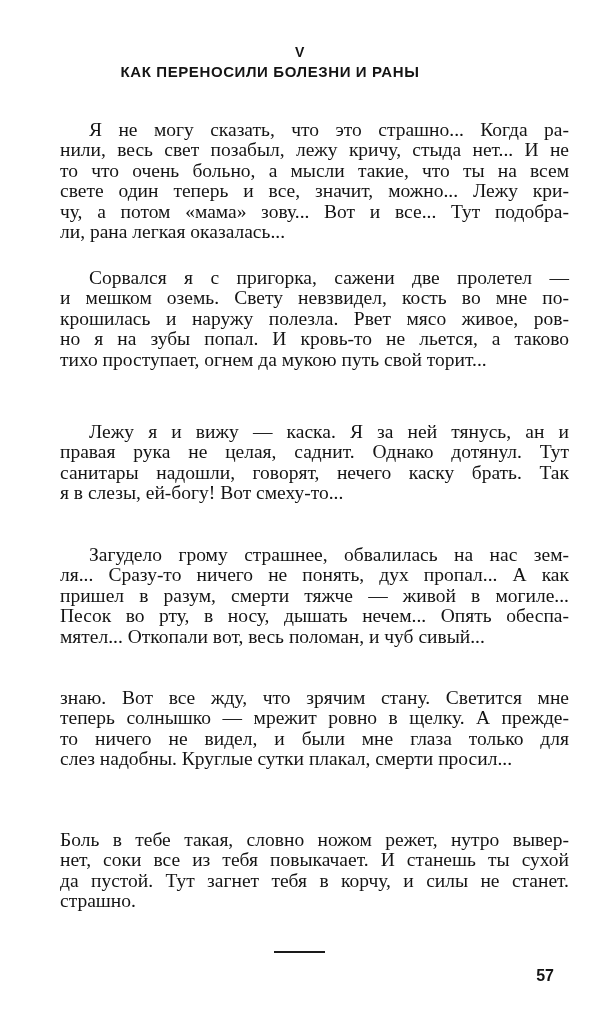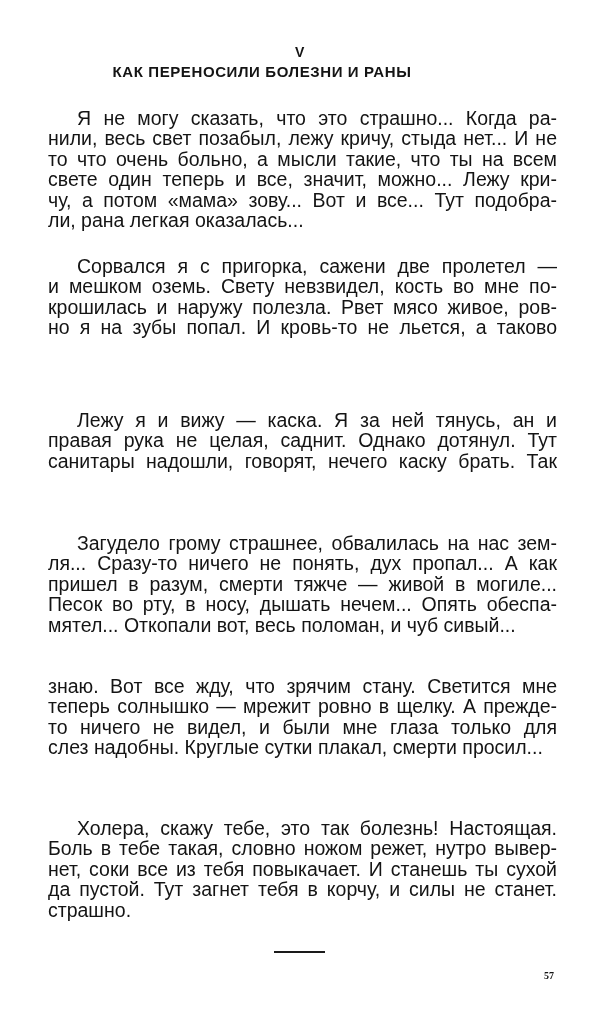--- a/index.html
+++ b/index.html
@@ -26,37 +26,37 @@
       top: 44px;
       text-align: center;
       font-family: "Liberation Sans", "DejaVu Sans", sans-serif;
       font-weight: bold;
       font-size: 14px;
       line-height: 16px;
       letter-spacing: 0.5px;
     }
     .chapter-title {
       position: absolute;
-      left: 0; width: 524px;
+      left: 8px; width: 524px;
       top: 63px;
       text-align: center;
       font-family: "Liberation Sans", "DejaVu Sans", sans-serif;
       font-weight: bold;
       font-size: 15px;
       line-height: 18px;
       letter-spacing: 0.6px;
     }
     .para {
       position: absolute;
       left: 44px;
       width: 509px;
-      font-family: Liberation Sans, sans-serif;
+      font-family: Liberation Serif, serif;
       font-size: 19.5px;
       line-height: 20.45px;
-      margin: 4px;
+      margin: 16px;
     }
     .line {
       display: block;
       white-space: nowrap;
       text-align: justify;
       text-align-last: justify;
       height: 20.45px;
     }
     .line.last {
       text-align-last: left;
@@ -71,23 +71,23 @@
       width: 51px;
       height: 2px;
       background: #1a1a1a;
     }
     .page-number {
       position: absolute;
       left: 530px;
       top: 968px;
       width: 24px;
       text-align: right;
-      font-family: Liberation Serif, serif;
+      font-family: Liberation Sans, sans-serif;
       font-weight: bold;
-      font-size: 10px;
+      font-size: 16px;
       line-height: 16px;
     }
   </style>
 </head>
 <body>
 
 <div class="page">
 
   <div class="chapter-num">V</div>
   <div class="chapter-title">КАК ПЕРЕНОСИЛИ БОЛЕЗНИ И РАНЫ</div>
@@ -99,45 +99,46 @@
     <span class="line"><span style="white-space: nowrap;">свете один теперь и все, значит, можно... Лежу кри-</span></span>
     <span class="line"><span style="white-space: nowrap;">чу, а потом «мама» зову... Вот и все... Тут подобра-</span></span>
     <span class="line last">ли, рана легкая оказалась...</span>
   </div>
 
   <div class="para" style="top:252px">
     <span class="line first"><span style="white-space: nowrap;">Сорвался я с пригорка, сажени две пролетел —</span></span>
     <span class="line"><span style="white-space: nowrap;">и мешком оземь. Свету невзвидел, кость во мне по-</span></span>
     <span class="line"><span style="white-space: nowrap;">крошилась и наружу полезла. Рвет мясо живое, ров-</span></span>
     <span class="line"><span style="white-space: nowrap;">но я на зубы попал. И кровь-то не льется, а таково</span></span>
+    <span class="line last">тихо проступает, огнем да мукою путь свой торит...</span>
   </div>
 
   <div class="para" style="top:406px">
     <span class="line first"><span style="white-space: nowrap;">Лежу я и вижу — каска. Я за ней тянусь, ан и</span></span>
     <span class="line"><span style="white-space: nowrap;">правая рука не целая, саднит. Однако дотянул. Тут</span></span>
     <span class="line"><span style="white-space: nowrap;">санитары надошли, говорят, нечего каску брать. Так</span></span>
+    <span class="line last">я в слезы, ей-богу! Вот смеху-то...</span>
   </div>
 
   <div class="para" style="top:529px">
     <span class="line first"><span style="white-space: nowrap;">Загудело грому страшнее, обвалилась на нас зем-</span></span>
     <span class="line"><span style="white-space: nowrap;">ля... Сразу-то ничего не понять, дух пропал... А как</span></span>
     <span class="line"><span style="white-space: nowrap;">пришел в разум, смерти тяжче — живой в могиле...</span></span>
     <span class="line"><span style="white-space: nowrap;">Песок во рту, в носу, дышать нечем... Опять обеспа-</span></span>
     <span class="line last">мятел... Откопали вот, весь поломан, и чуб сивый...</span>
   </div>
 
   <div class="para" style="top:672px">
     <span class="line"><span style="white-space: nowrap;">знаю. Вот все жду, что зрячим стану. Светится мне</span></span>
     <span class="line"><span style="white-space: nowrap;">теперь солнышко — мрежит ровно в щелку. А прежде-</span></span>
     <span class="line"><span style="white-space: nowrap;">то ничего не видел, и были мне глаза только для</span></span>
     <span class="line last">слез надобны. Круглые сутки плакал, смерти просил...</span>
   </div>
 
   <div class="para" style="top:814px">
-    <span class="line first"><span style="white-space: nowrap;">Холера, скажу тебе, это так болезнь! Настоящая.</span></span>
     <span class="line"><span style="white-space: nowrap;">Боль в тебе такая, словно ножом режет, нутро вывер-</span></span>
     <span class="line"><span style="white-space: nowrap;">нет, соки все из тебя повыкачает. И станешь ты сухой</span></span>
     <span class="line"><span style="white-space: nowrap;">да пустой. Тут загнет тебя в корчу, и силы не станет.</span></span>
     <span class="line last">страшно.</span>
   </div>
 
   <div class="divider"></div>
 
   <div class="page-number">57</div>
 </div>

